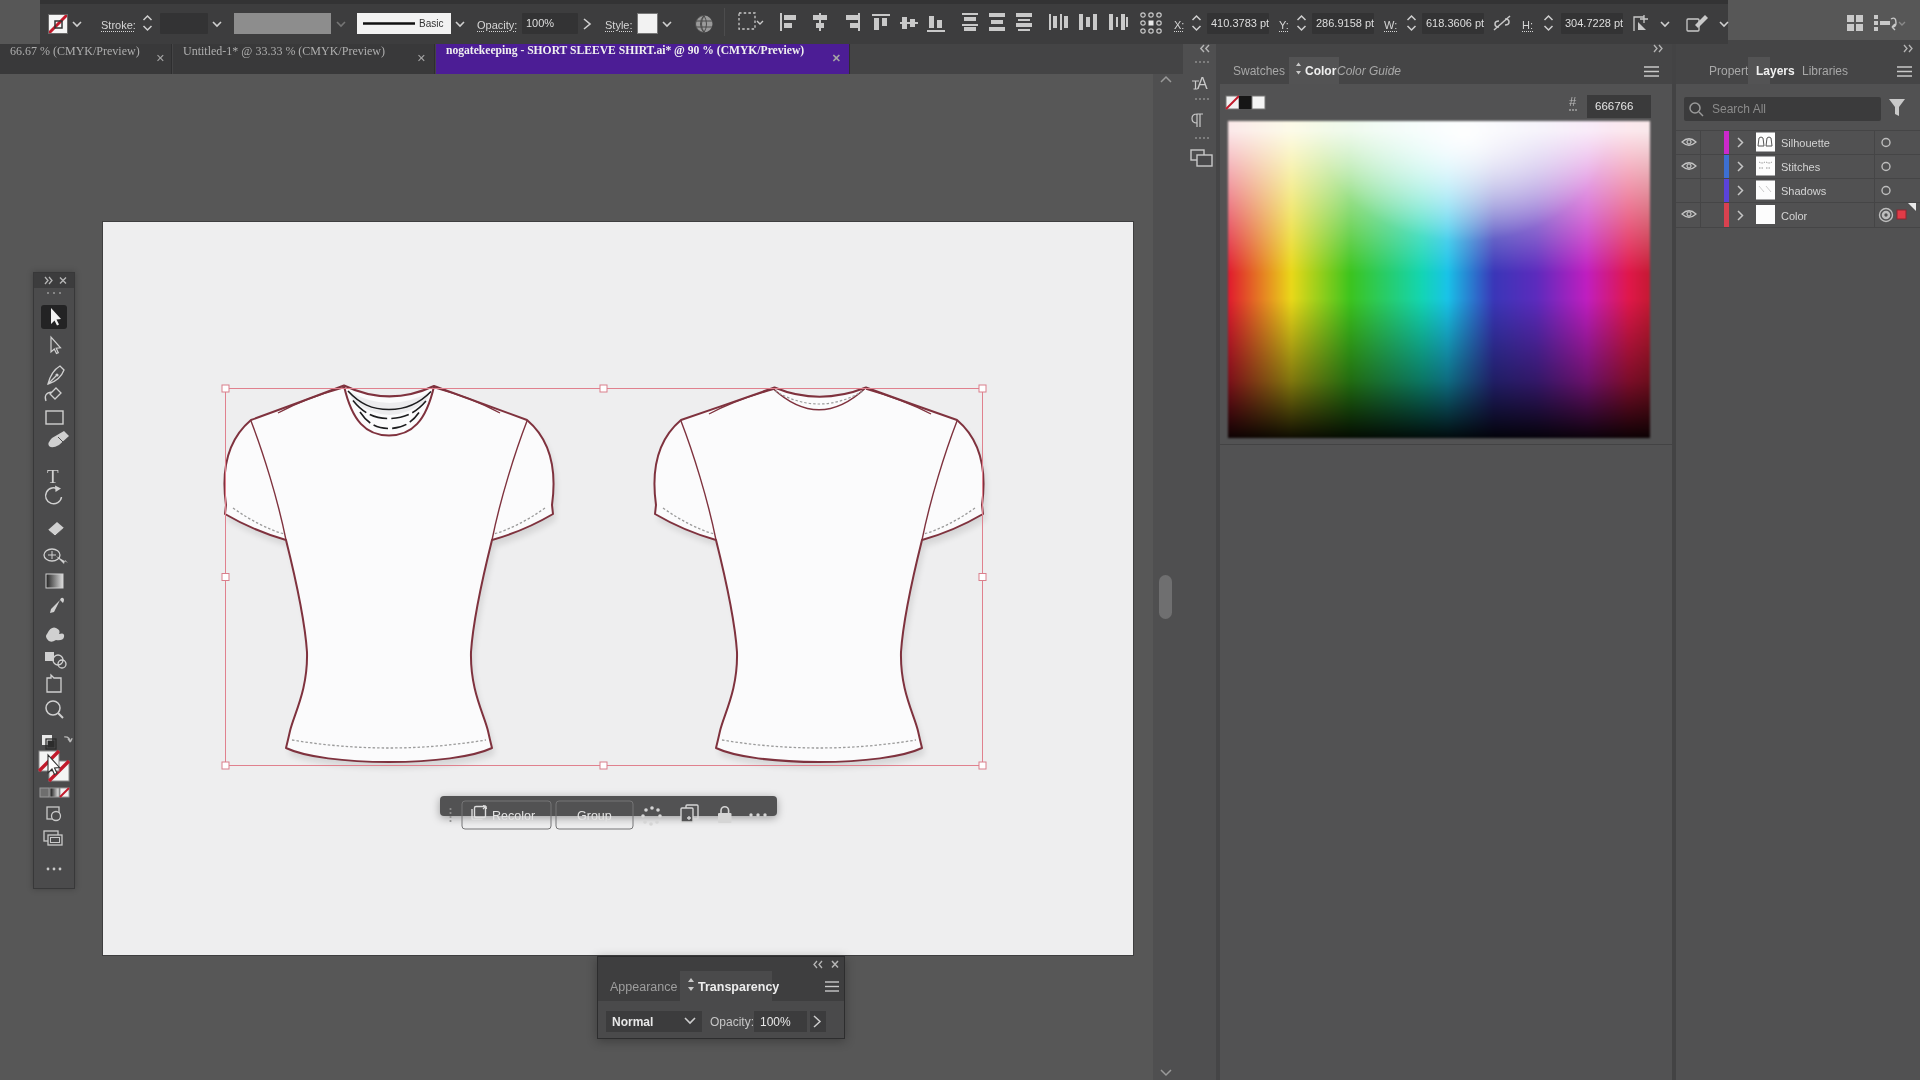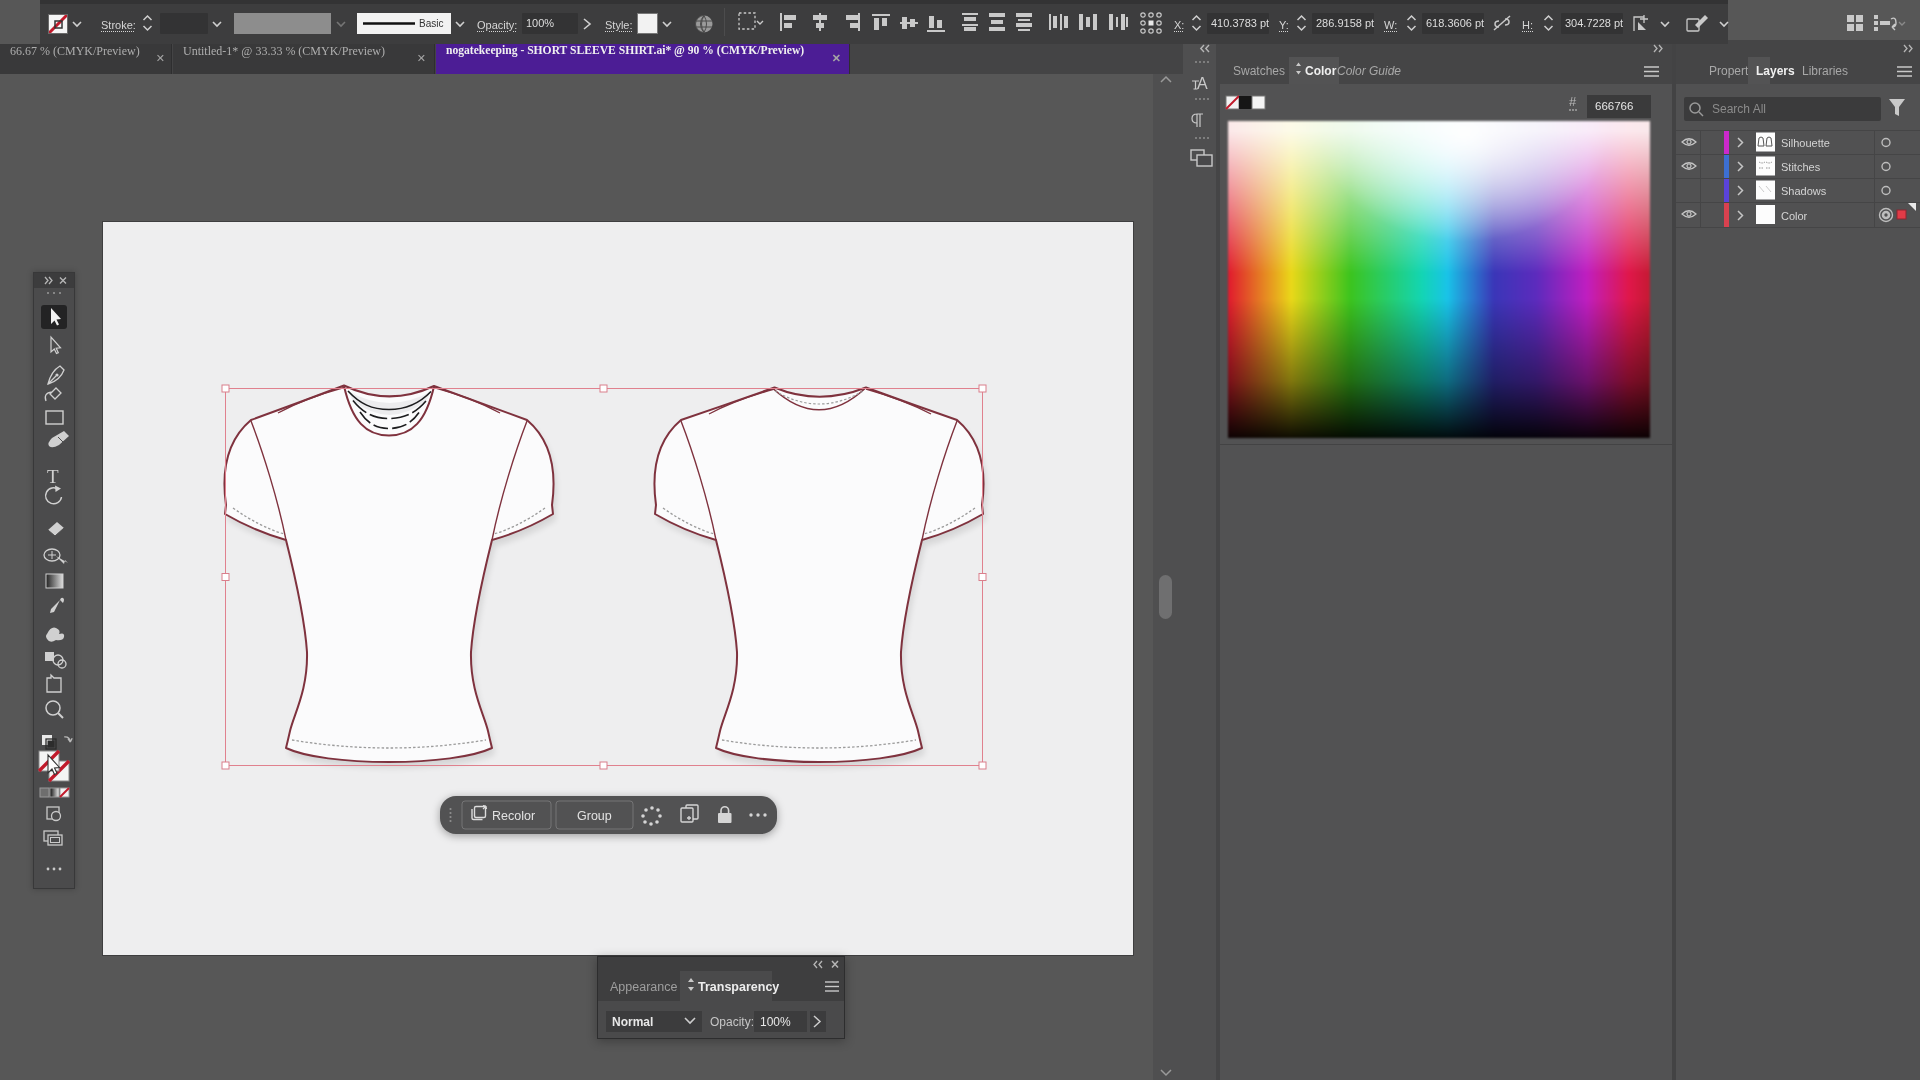--- a/index.html
+++ b/index.html
@@ -208,21 +208,21 @@
         </g>
 
       <g fill="#c9c9c9" transform="translate(0,576)">
           <circle cx="14" cy="5" r="1.4"></circle>
           <circle cx="20" cy="5" r="1.4"></circle>
           <circle cx="26" cy="5" r="1.4"></circle>
         </g>
     </svg>
   </div>
 
-  <div class="abs" style="left:440px;top:722px;width:337px;height:38px;background:#525253;border-radius:16px;box-shadow:0 2px 8px rgba(0,0,0,.35);">
+  <div class="abs" style="left:440px;top:722px;width:337px;height:20px;background:#525253;border-radius:4px;box-shadow:0 2px 8px rgba(0,0,0,.35);">
     <svg width="337" height="38">
       <g fill="#8e8e8e">
           <circle cx="10.5" cy="13" r="1.1"></circle>
           <circle cx="10.5" cy="17" r="1.1"></circle>
           <circle cx="10.5" cy="21" r="1.1"></circle>
           <circle cx="10.5" cy="25" r="1.1"></circle>
         </g>
       <rect x="22" y="5" width="89" height="28" rx="3" fill="none" stroke="#757576" stroke-width="1"></rect>
       <g stroke="#dcdcdc" stroke-width="1.4" fill="none">
         <path d="M32,13 l0,9 a1.5,1.5 0 0 0 1.5,1.5 l9,0"></path>

